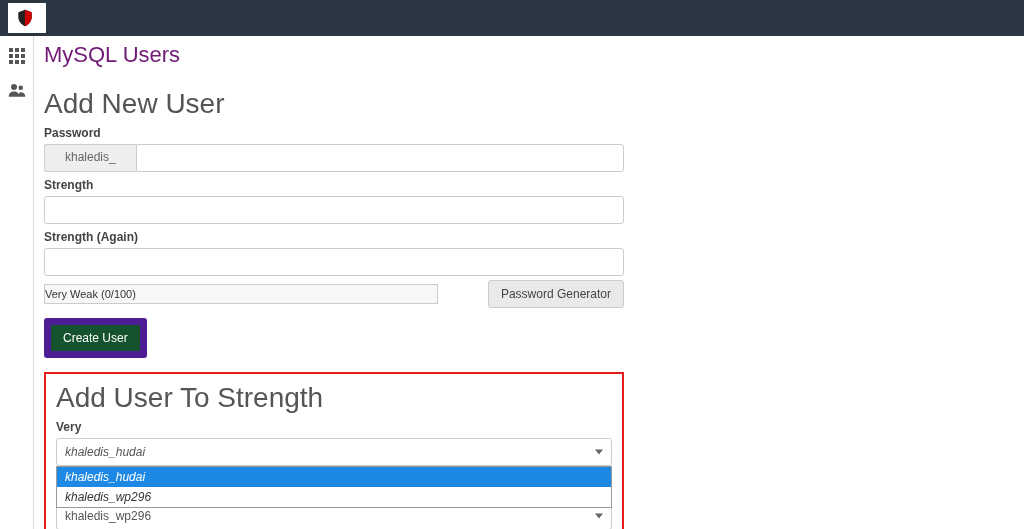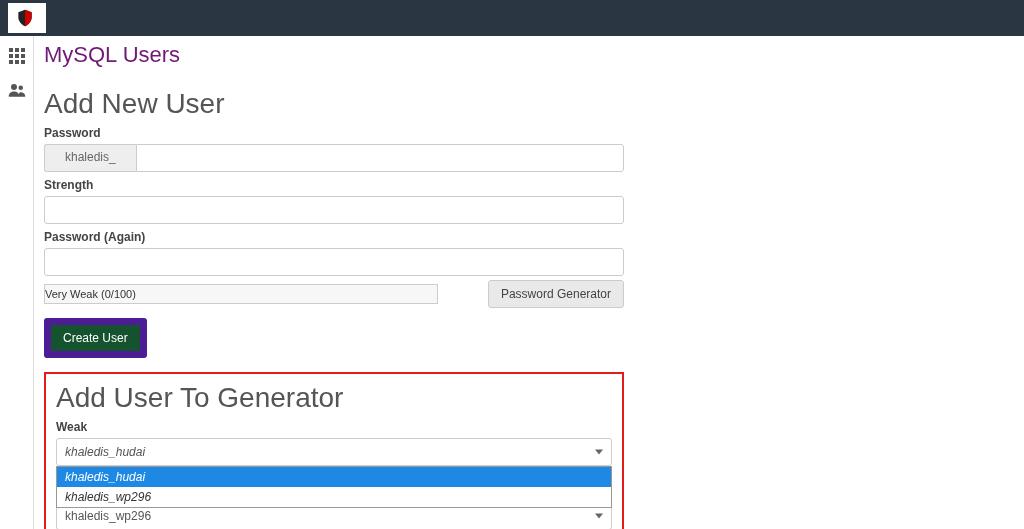--- a/index.html
+++ b/index.html
@@ -208,38 +208,38 @@
     <div class="form-block">
       <div class="field-label">Password</div>
       <div class="input-row">
         <span class="prefix-addon">khaledis_</span>
         <input class="text-input" type="text" value="" style="">
       </div>
 
       <div class="field-label">Strength</div>
       <input class="text-input full-input" type="password" value="" style="">
 
-      <div class="field-label">Password (Again)</div>
+      <div class="field-label">Strength (Again)</div>
       <input class="text-input full-input" type="password" value="" style="">
 
       <div class="strength-row">
         <div class="strength-bar">Very Weak (0/100)</div>
         <button class="btn right-of-bar">Password Generator</button>
       </div>
 
       <div class="spacer-sm"></div>
       <button class="btn btn-primary">Create User</button>
     </div>
 
     <div class="spacer-sm"></div>
 
     <div class="red-box" style="max-width:580px;">
-      <h2 class="section-title" style="margin-top:0">Add User To Generator</h2>
-
-      <div class="field-label">Weak</div>
+      <h2 class="section-title" style="margin-top:0">Add User To Strength</h2>
+
+      <div class="field-label">Very</div>
       <div class="select-wrap">
         <div class="faux-select">
           <span>khaledis_hudai</span>
         </div>
         <div class="dropdown-open">
           <div class="opt selected">khaledis_hudai</div>
           <div class="opt">khaledis_wp296</div>
         </div>
       </div>
       <div class="below-select"></div>

